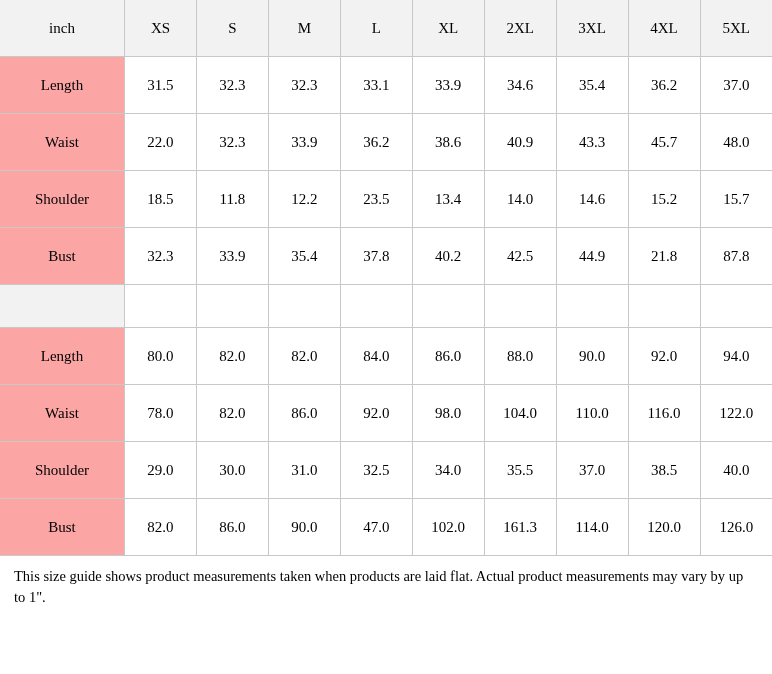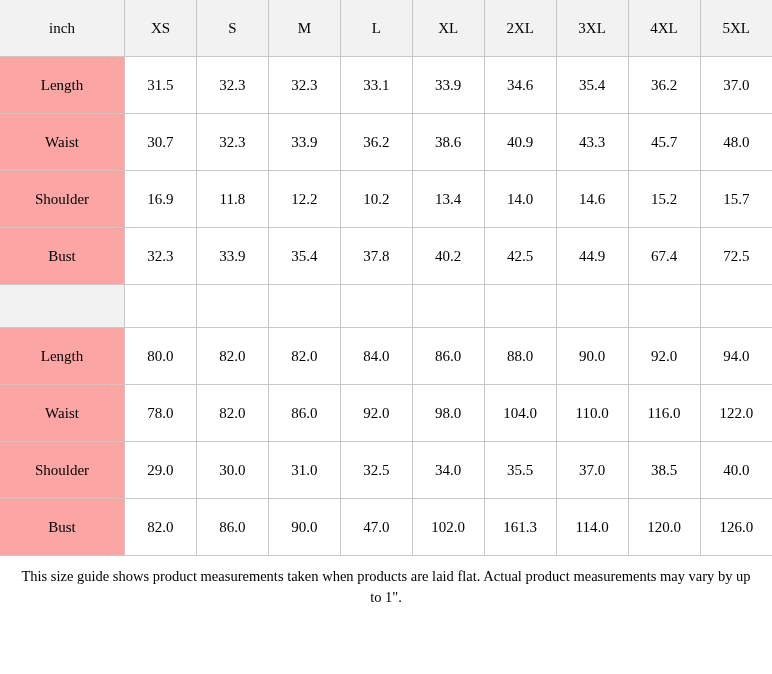--- a/index.html
+++ b/index.html
@@ -48,21 +48,20 @@
     height: 42px;
     background: #ffffff;
   }
   table.size-table tr.spacer-row td.row-head {
     background: #f2f2f2;
   }
   .note {
     box-sizing: border-box;
     width: 772px;
     padding: 10px 14px 0 14px;
-    text-align: center;
     font-size: 14.5px;
     line-height: 1.45;
     font-family: "Liberation Serif", serif;
     color: #000000;
   }
   
   table.size-table td:first-child {
     border-left: none;
   }
   table.size-table td:last-child {
@@ -101,55 +100,55 @@
         <td>33.1</td>
         <td>33.9</td>
         <td>34.6</td>
         <td>35.4</td>
         <td>36.2</td>
         <td>37.0</td>
       </tr>
 
       <tr>
         <td class="row-head">Waist</td>
-        <td>30.7</td>
+        <td>22.0</td>
         <td>32.3</td>
         <td>33.9</td>
         <td>36.2</td>
         <td>38.6</td>
         <td>40.9</td>
         <td>43.3</td>
         <td>45.7</td>
         <td>48.0</td>
       </tr>
 
       <tr>
         <td class="row-head">Shoulder</td>
-        <td>16.9</td>
+        <td>18.5</td>
         <td>11.8</td>
         <td>12.2</td>
-        <td>10.2</td>
+        <td>23.5</td>
         <td>13.4</td>
         <td>14.0</td>
         <td>14.6</td>
         <td>15.2</td>
         <td>15.7</td>
       </tr>
 
       <tr>
         <td class="row-head">Bust</td>
         <td>32.3</td>
         <td>33.9</td>
         <td>35.4</td>
         <td>37.8</td>
         <td>40.2</td>
         <td>42.5</td>
         <td>44.9</td>
-        <td>67.4</td>
-        <td>72.5</td>
+        <td>21.8</td>
+        <td>87.8</td>
       </tr>
 
       <tr class="spacer-row">
         <td class="row-head"></td>
         <td></td>
         <td></td>
         <td></td>
         <td></td>
         <td></td>
         <td></td>

